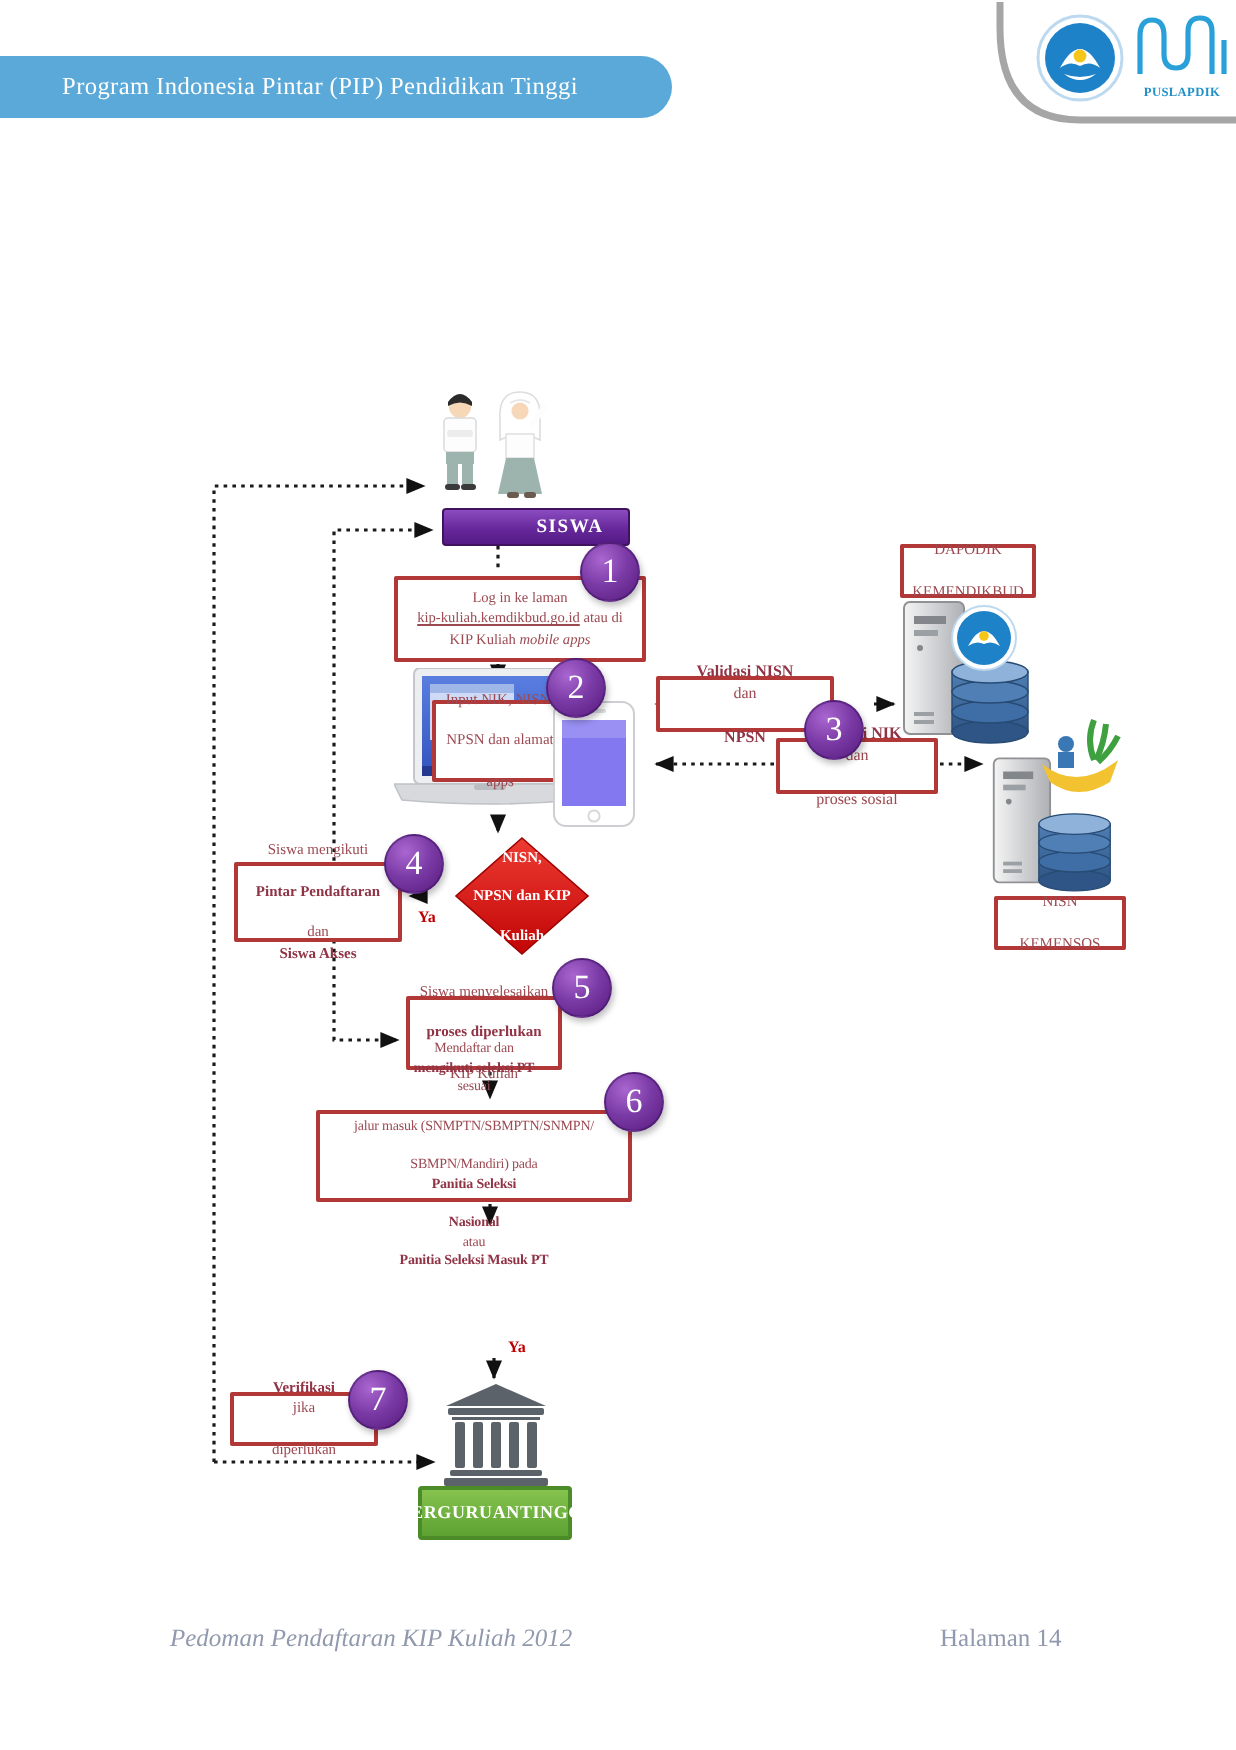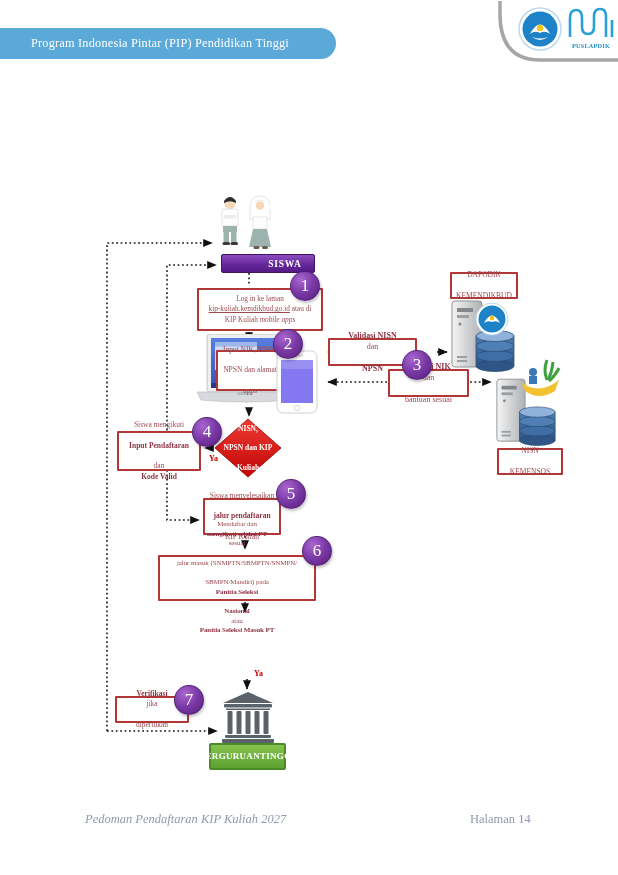--- a/index.html
+++ b/index.html
@@ -182,21 +182,21 @@
   <div class="abs rbox" style="left:328px;top:338px;width:89px;height:28px;font-size:8px">
       <span class="b">Validasi NISN</span>
       <span> dan</span>
       <br>
       <span class="b">NPSN</span>
     </div>
   <div class="abs rbox" style="left:388px;top:369px;width:81px;height:28px;font-size:8px">
       <span class="b">Validasi NIK</span>
       <span> dan</span>
       <br>
-      <span>bantuan sesuai</span>
+      <span>proses sosial</span>
     </div>
 
   <div class="abs rbox" style="left:450px;top:272px;width:68px;height:27px;font-size:7.5px">
       <span>DAPODIK</span>
       <br>
       <span>KEMENDIKBUD</span>
     </div>
   <svg class="abs" style="left:450px;top:300px;z-index:2" width="66" height="74" viewBox="0 0 66 74">
     <rect x="2" y="1" width="30" height="66" rx="3" fill="url(#twr)" stroke="#8f9194"></rect>
     <rect x="7" y="8" width="16" height="4" fill="#83878c"></rect>
@@ -239,47 +239,47 @@
     <ellipse cx="45" cy="56" rx="19" ry="5.5" fill="#3f6da6" stroke="#274b73" stroke-width="0.7"></ellipse>
     <ellipse cx="45" cy="46" rx="19" ry="5.5" fill="#4f7fb5" stroke="#274b73" stroke-width="0.7"></ellipse>
     <ellipse cx="45" cy="36" rx="19" ry="5.5" fill="#8fb2da" stroke="#274b73" stroke-width="0.7"></ellipse>
   </svg>
   <div class="abs rbox" style="left:497px;top:448px;width:66px;height:27px;font-size:7.5px">
       <span>NISN</span>
       <br>
       <span>KEMENSOS</span>
     </div>
 
-  <div class="abs diamond" style="left:214px;top:418px;width:68px;height:60px">
+  <div class="abs diamond" style="left:227px;top:418px;width:68px;height:60px">
     <svg width="68" height="60" viewBox="0 0 68 60">
       <polygon points="34,1 67,30 34,59 1,30" fill="url(#redg)" stroke="#9e0202" stroke-width="0.8"></polygon>
     </svg>
     <div class="dtext" style="font-size:7.5px">
         <span>NISN,</span>
         <br>
         <span>NPSN dan KIP</span>
         <br>
         <span>Kuliah</span>
       </div>
   </div>
   <div class="abs ya" style="left:209px;top:454px">Ya</div>
 
   <div class="abs rbox" style="left:117px;top:431px;width:84px;height:40px;font-size:7.5px">
       <span>Siswa mengikuti</span>
       <br>
-      <span class="b">Input Pendaftaran</span>
+      <span class="b">Pintar Pendaftaran</span>
       <br>
       <span>dan </span>
-      <span class="b">Kode Valid</span>
+      <span class="b">Siswa Akses</span>
     </div>
 
   <div class="abs rbox" style="left:203px;top:498px;width:78px;height:37px;font-size:7.5px">
       <span>Siswa menyelesaikan</span>
       <br>
-      <span class="b">jalur pendaftaran</span>
+      <span class="b">proses diperlukan</span>
       <br>
       <span>KIP Kuliah</span>
     </div>
 
   <div class="abs rbox" style="left:158px;top:555px;width:158px;height:46px;font-size:7px;letter-spacing:-.1px">
       <span>Mendaftar dan </span>
       <span class="b">mengikuti seleksi PT</span>
       <span> sesuai</span>
       <br>
       <span>jalur masuk (SNMPTN/SBMPTN/SNMPN/</span>
@@ -323,16 +323,16 @@
     </div>
 
   <div class="abs num" style="left:290px;top:271px">1</div>
   <div class="abs num" style="left:273px;top:329px">2</div>
   <div class="abs num" style="left:402px;top:350px">3</div>
   <div class="abs num" style="left:192px;top:417px">4</div>
   <div class="abs num" style="left:276px;top:479px">5</div>
   <div class="abs num" style="left:302px;top:536px">6</div>
   <div class="abs num" style="left:174px;top:685px">7</div>
 
-  <div class="abs footer-text i" style="left:85px">Pedoman Pendaftaran KIP Kuliah 2027</div>
+  <div class="abs footer-text i" style="left:85px">Pedoman Pendaftaran KIP Kuliah 2012</div>
   <div class="abs footer-text" style="left:470px">Halaman 14</div>
 
 </div>
 
 </body></html>

